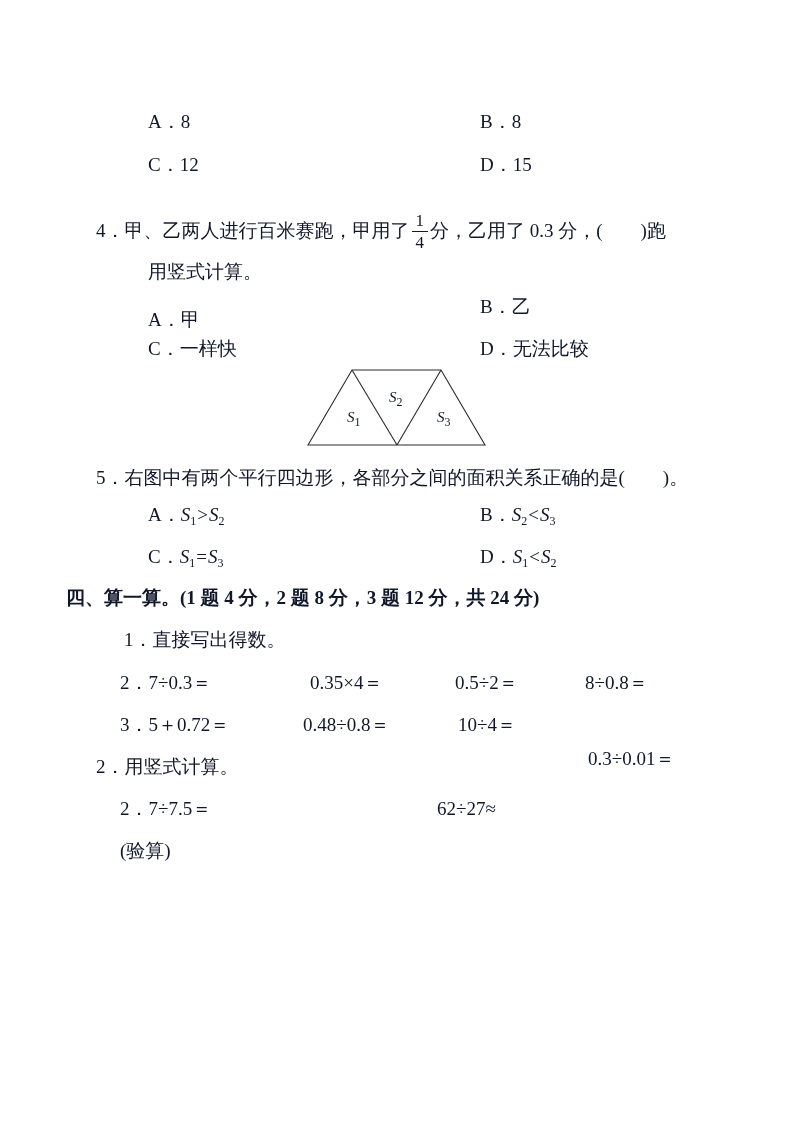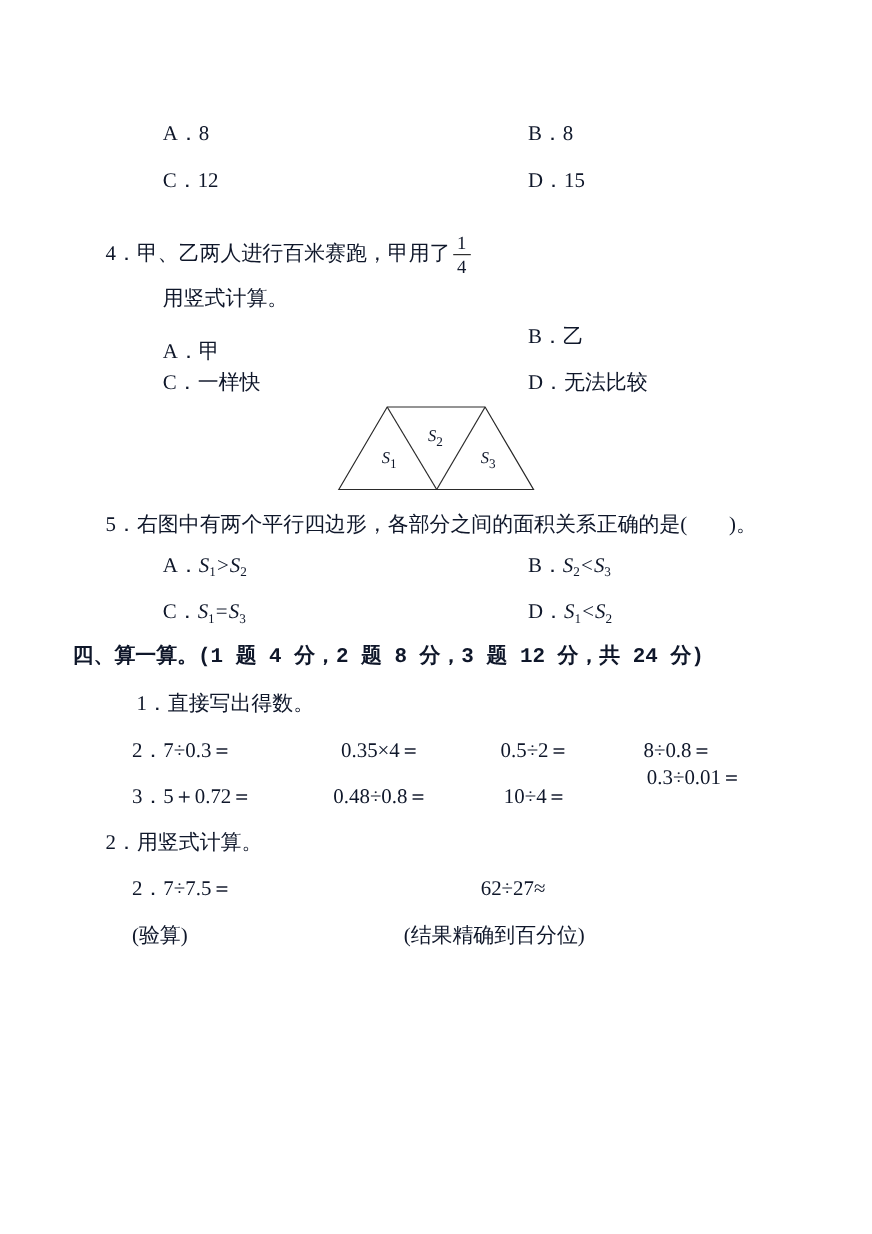--- a/index.html
+++ b/index.html
@@ -6,21 +6,21 @@
   .page{
     position:relative;
     width:693px;height:1122px;
     background:#ffffff;
     font-family:"Liberation Serif","DejaVu Serif",serif;
     font-size:19px;
     color:#0f172a;
     overflow:hidden;
   }
   .abs{position:absolute;white-space:nowrap;line-height:1.25;}
-  .bold{font-weight:bold;font-family:Liberation Mono, monospace;}
+  .bold{font-weight:bold;}
   
   .frac{display:inline-flex;flex-direction:column;align-items:center;
         vertical-align:middle;margin:0 2px;line-height:1;}
   .frac .num{padding:0 4px 2px 4px;border-bottom:1.4px solid #1a1a1a;
              font-size:17px;}
   .frac .den{padding-top:2px;font-size:17px;}
   .q4line{display:flex;align-items:center;}
   
   .svar{font-style:italic;font-family:"Liberation Serif","DejaVu Serif",serif;}
   .ssub{font-size:12px;vertical-align:-4px;}
@@ -37,20 +37,21 @@
   <span class="abs" style="left:480px;top:110px;">B．8</span>
   <span class="abs" style="left:148px;top:153px;">C．12</span>
   <span class="abs" style="left:480px;top:153px;text-align:center;">D．15</span>
 
   <div class="abs q4line" style="left:96px;top:190px;height:54px;margin-top:14px;">
     <span>4．甲、乙两人进行百米赛跑，甲用了</span>
     <span class="frac">
       <span class="num">1</span>
       <span class="den">4</span>
     </span>
+    <span>分，乙用了 0.3 分，(　　)跑</span>
   </div>
   <span class="abs" style="left:148px;top:260px;">用竖式计算。</span>
 
   <span class="abs" style="left:148px;top:308px;">A．甲</span>
   <span class="abs" style="left:480px;top:295px;">B．乙</span>
   <span class="abs" style="left:148px;top:337px;">C．一样快</span>
   <span class="abs" style="left:480px;top:337px;">D．无法比较</span>
 
   <div class="abs" style="left:303px;top:360px;width:190px;height:92px;">
     <svg width="190" height="92" viewBox="0 0 190 92">
@@ -89,23 +90,22 @@
   <span class="abs" style="left:96px;top:628px;margin-left:28px;">1．直接写出得数。</span>
 
   <span class="abs" style="left:120px;top:671px;">2．7÷0.3＝</span>
   <span class="abs" style="left:310px;top:671px;">0.35×4＝</span>
   <span class="abs" style="left:455px;top:671px;">0.5÷2＝</span>
   <span class="abs" style="left:585px;top:671px;">8÷0.8＝</span>
 
   <span class="abs" style="left:120px;top:713px;">3．5＋0.72＝</span>
   <span class="abs" style="left:303px;top:713px;">0.48÷0.8＝</span>
   <span class="abs" style="left:458px;top:713px;">10÷4＝</span>
-  <span class="abs" style="left:588px;top:696px;">0.3÷0.01＝</span>
+  <span class="abs" style="left:588px;top:747px;">0.3÷0.01＝</span>
 
   <span class="abs" style="left:96px;top:755px;">2．用竖式计算。</span>
 
   <span class="abs" style="left:120px;top:797px;">2．7÷7.5＝</span>
   <span class="abs" style="left:437px;top:797px;">62÷27≈</span>
 
   <span class="abs" style="left:120px;top:839px;">(验算)</span>
-  <span class="abs" style="left:367px;top:839px;">(结果精确到百分位)</span>
 
 </div>
 
 </body></html>

